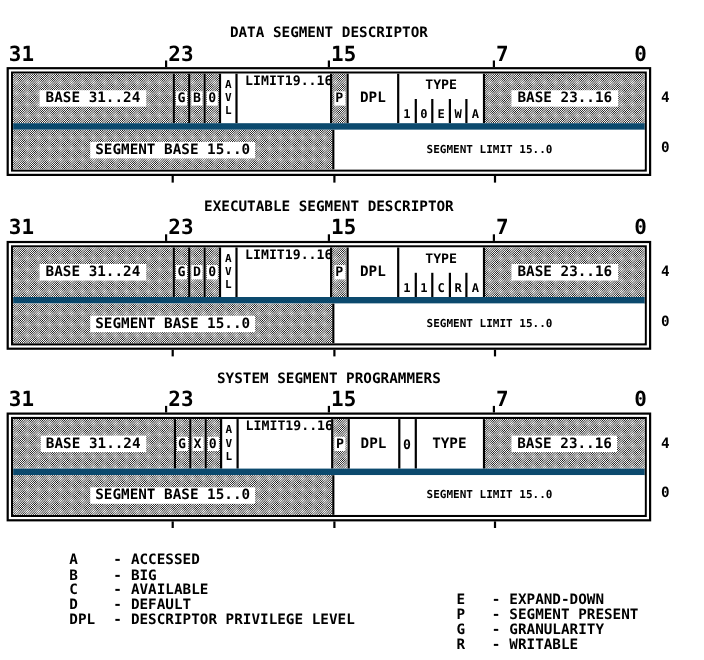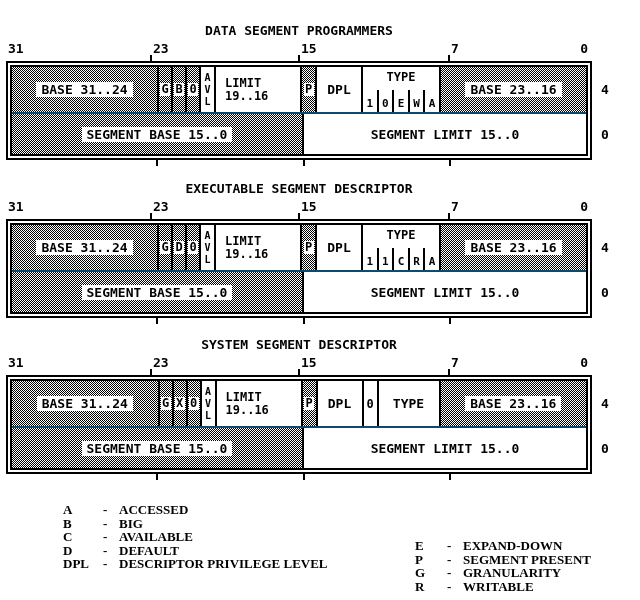--- a/index.html
+++ b/index.html
@@ -1,75 +1,75 @@
 <!DOCTYPE html>
 <html><head>
 <meta charset="utf-8">
 <style>
   html,body{margin:0;padding:0;background:#fff;}
   .page{position:relative;width:640px;height:600px;background:#fff;overflow:hidden;
         font-family:"DejaVu Sans Mono","Liberation Mono",monospace;font-weight:bold;color:#000;}
   .fig-title{position:absolute;left:2px;top:2px;font-size:13px;white-space:pre;}
   .section{position:absolute;left:0;width:640px;height:150px;}
   .sec-title{position:absolute;left:0;top:0;width:598px;text-align:center;font-size:13px;}
-  .bits{position:absolute;left:6px;top:20px;width:586px;height:19px;font-size:13px;}
+  .bits{position:absolute;left:6px;top:20px;width:586px;height:19px;font-size:19px;}
   .bl{position:absolute;top:0;line-height:12px;}
   .tick{position:absolute;top:12px;width:2px;height:7px;background:#000;}
   .btick{position:absolute;top:137px;width:2px;height:6px;background:#000;}
   .dbox{position:absolute;left:6px;top:38px;width:586px;height:99px;border:2px solid #000;
         padding:2px;box-sizing:border-box;background:#fff;}
   .dbox-inner{border:2px solid #000;height:91px;box-sizing:border-box;display:flex;flex-direction:column;}
   .drow{display:flex;}
   .row-high{height:45px;}
-  .row-low{flex:1;border-top:2px solid #0c4a6e;}
+  .row-low{flex:1;border-top:6px solid #0c4a6e;}
   .cell{display:flex;align-items:center;justify-content:center;box-sizing:border-box;background:#fff;}
   .cell + .cell{border-left:2px solid #000;}
   .hatch{background-color:#fff;
     background-image:linear-gradient(45deg,#000 25%,transparent 25%,transparent 75%,#000 75%),
                      linear-gradient(45deg,#000 25%,transparent 25%,transparent 75%,#000 75%);
     background-size:2px 2px;background-position:0 0,1px 1px;}
   .c-grow{flex:1;}
   .c-bit{width:14px;}
   .c-avl{width:15px;flex-direction:column;font-size:10px;line-height:12px;}
-  .c-limit{width:86px;flex-direction:column;align-items:flex-start;
+  .c-limit{width:86px;flex-direction:row;align-items:flex-start;
            padding-left:9px;font-size:12px;line-height:13px;}
   .c-p{width:15px;}
   .c-dpl{width:46px;font-size:13px;}
   .c-type{width:78px;flex-direction:column;align-items:stretch;justify-content:flex-start;padding:0;}
   .type-label{font-size:12px;line-height:13px;padding-top:4px;text-align:center;}
   .type-bits{display:flex;flex:1;align-items:stretch;}
   .tbit{flex:1;display:flex;align-items:flex-end;justify-content:center;
         font-size:11px;line-height:12px;padding-bottom:2px;}
   .tbit + .tbit{border-left:2px solid #000;height:20px;align-self:flex-end;}
   .c-zero{width:15px;font-size:12px;}
   .c-type-plain{width:62px;font-size:13px;}
   .c-segbase{width:290px;}
-  .c-seglimit{flex:1;font-size:13px;}
+  .c-seglimit{flex:1;font-size:10px;}
   .wstrip{background:#fff;padding:1px 5px;font-size:13px;line-height:13px;white-space:nowrap;}
   .wbox{background:#fff;width:10px;text-align:center;font-size:12px;line-height:13px;}
   .off{position:absolute;left:601px;font-size:13px;}
   .off-high{top:59px;}
   .off-low{top:104px;}
   .legend{position:absolute;left:0;top:503px;width:640px;font-size:13px;}
-  .lcol{position:absolute;top:0;font-family:Liberation Serif, serif;}
+  .lcol{position:absolute;top:0;}
   .lcol-left{left:63px;}
   .lcol-right{left:415px;margin-top:36px;}
   .lrow{height:13.5px;line-height:13.5px;white-space:nowrap;}
   .abbr-l{display:inline-block;width:40px;}
   .abbr-r{display:inline-block;width:32px;}
   .dash{display:inline-block;width:16px;}
 </style>
 </head>
 <body>
 
 <div class="page">
 
 
   <div class="section" style="top:23px">
-    <div class="sec-title">DATA SEGMENT PROGRAMMERS</div>
+    <div class="sec-title">DATA SEGMENT DESCRIPTOR</div>
     <div class="bits">
       <span class="bl" style="left:2px">31</span>
       <span class="bl" style="left:147px">23</span>
       <span class="bl" style="left:295px">15</span>
       <span class="bl" style="left:445px">7</span>
       <span class="bl" style="right:4px">0</span>
       <i class="tick" style="left:144px"></i>
       <i class="tick" style="left:292px"></i>
       <i class="tick" style="left:442px"></i>
     </div>
@@ -201,21 +201,21 @@
       </div>
     </div>
     <div class="off off-high">4</div>
     <div class="off off-low">0</div>
     <i class="btick" style="left:156px"></i>
     <i class="btick" style="left:303px"></i>
     <i class="btick" style="left:449px"></i>
   </div>
 
   <div class="section" style="top:337px">
-    <div class="sec-title">SYSTEM SEGMENT DESCRIPTOR</div>
+    <div class="sec-title">SYSTEM SEGMENT PROGRAMMERS</div>
     <div class="bits">
       <span class="bl" style="left:2px">31</span>
       <span class="bl" style="left:147px">23</span>
       <span class="bl" style="left:295px">15</span>
       <span class="bl" style="left:445px">7</span>
       <span class="bl" style="right:4px">0</span>
       <i class="tick" style="left:144px"></i>
       <i class="tick" style="left:292px"></i>
       <i class="tick" style="left:442px"></i>
     </div>

